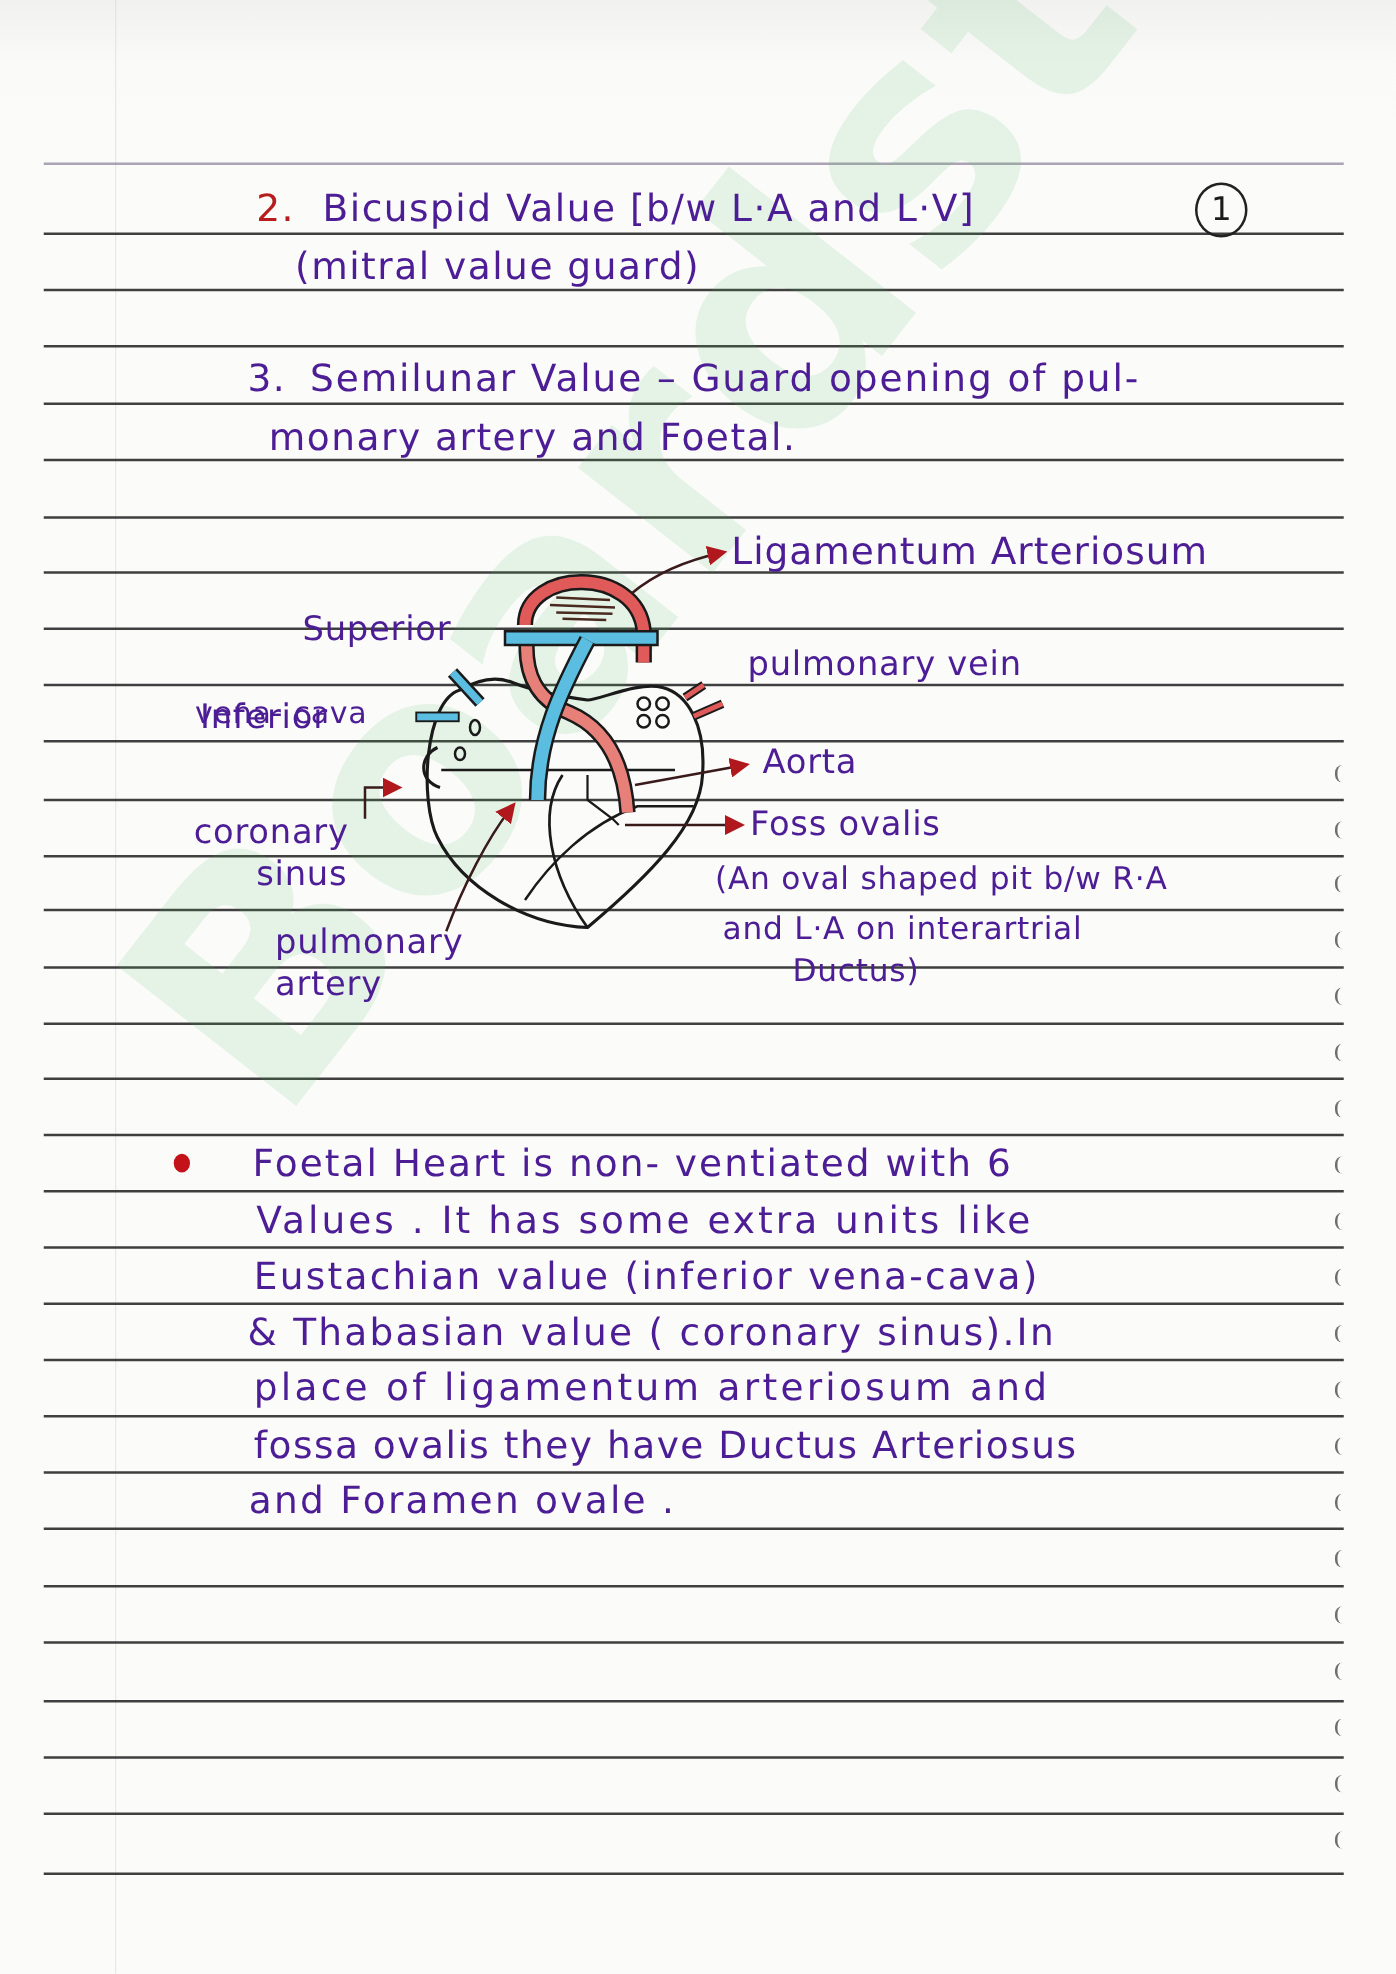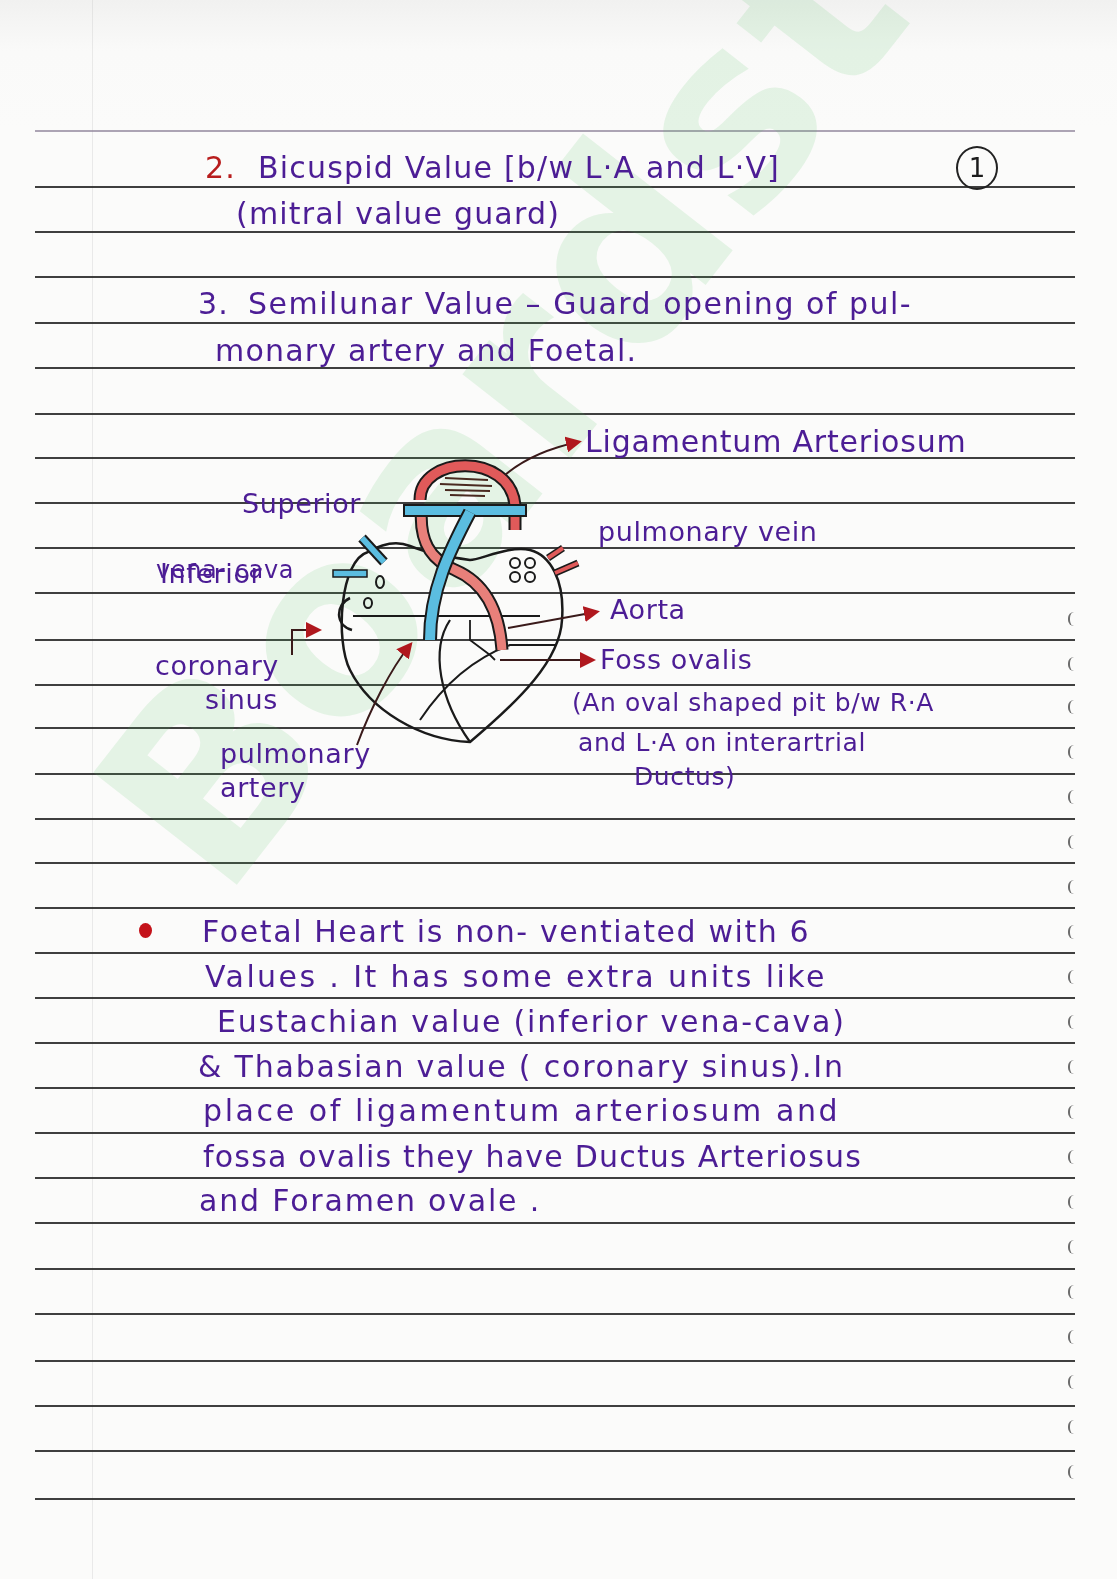--- a/index.html
+++ b/index.html
@@ -199,19 +199,19 @@
     <path d="M 508 628 L 596 612" fill="none" stroke="#3a1a1a" stroke-width="2" marker-end="url(#ah)"></path>
     <path d="M 500 660 L 592 660" fill="none" stroke="#3a1a1a" stroke-width="2" marker-end="url(#ah)"></path>
     <path d="M 292 655 L 292 630 L 318 630" fill="none" stroke="#3a1a1a" stroke-width="2" marker-end="url(#ah)"></path>
     <path d="M 357 745 C 370 710, 390 670, 410 645" fill="none" stroke="#3a1a1a" stroke-width="2" marker-end="url(#ah)"></path>
   </svg>
 
   <div class="bullet"></div>
   <div>
     <span class="hand" style="left:202px; top:914px; letter-spacing:1.6px;">Foetal Heart is non- ventiated with 6</span>
     <span class="hand" style="left:205px; top:959px; letter-spacing:2.4px;">Values . It has some extra units like</span>
-    <span class="hand" style="left:203px; top:1004px; letter-spacing:1.8px;margin-left:14px;">Eustachian value (inferior vena-cava)</span>
+    <span class="hand" style="left:203px; top:1004px; letter-spacing:1.8px;">Eustachian value (inferior vena-cava)</span>
     <span class="hand" style="left:198px; top:1049px; letter-spacing:1.8px;">&amp; Thabasian value ( coronary sinus).In</span>
     <span class="hand" style="left:203px; top:1093px; letter-spacing:2.6px;">place of ligamentum arteriosum and</span>
     <span class="hand" style="left:203px; top:1139px; letter-spacing:1.2px;">fossa ovalis they have Ductus Arteriosus</span>
     <span class="hand" style="left:199px; top:1183px; letter-spacing:1.8px;">and Foramen ovale .</span>
   </div>
 </div>
 
 </body></html>

